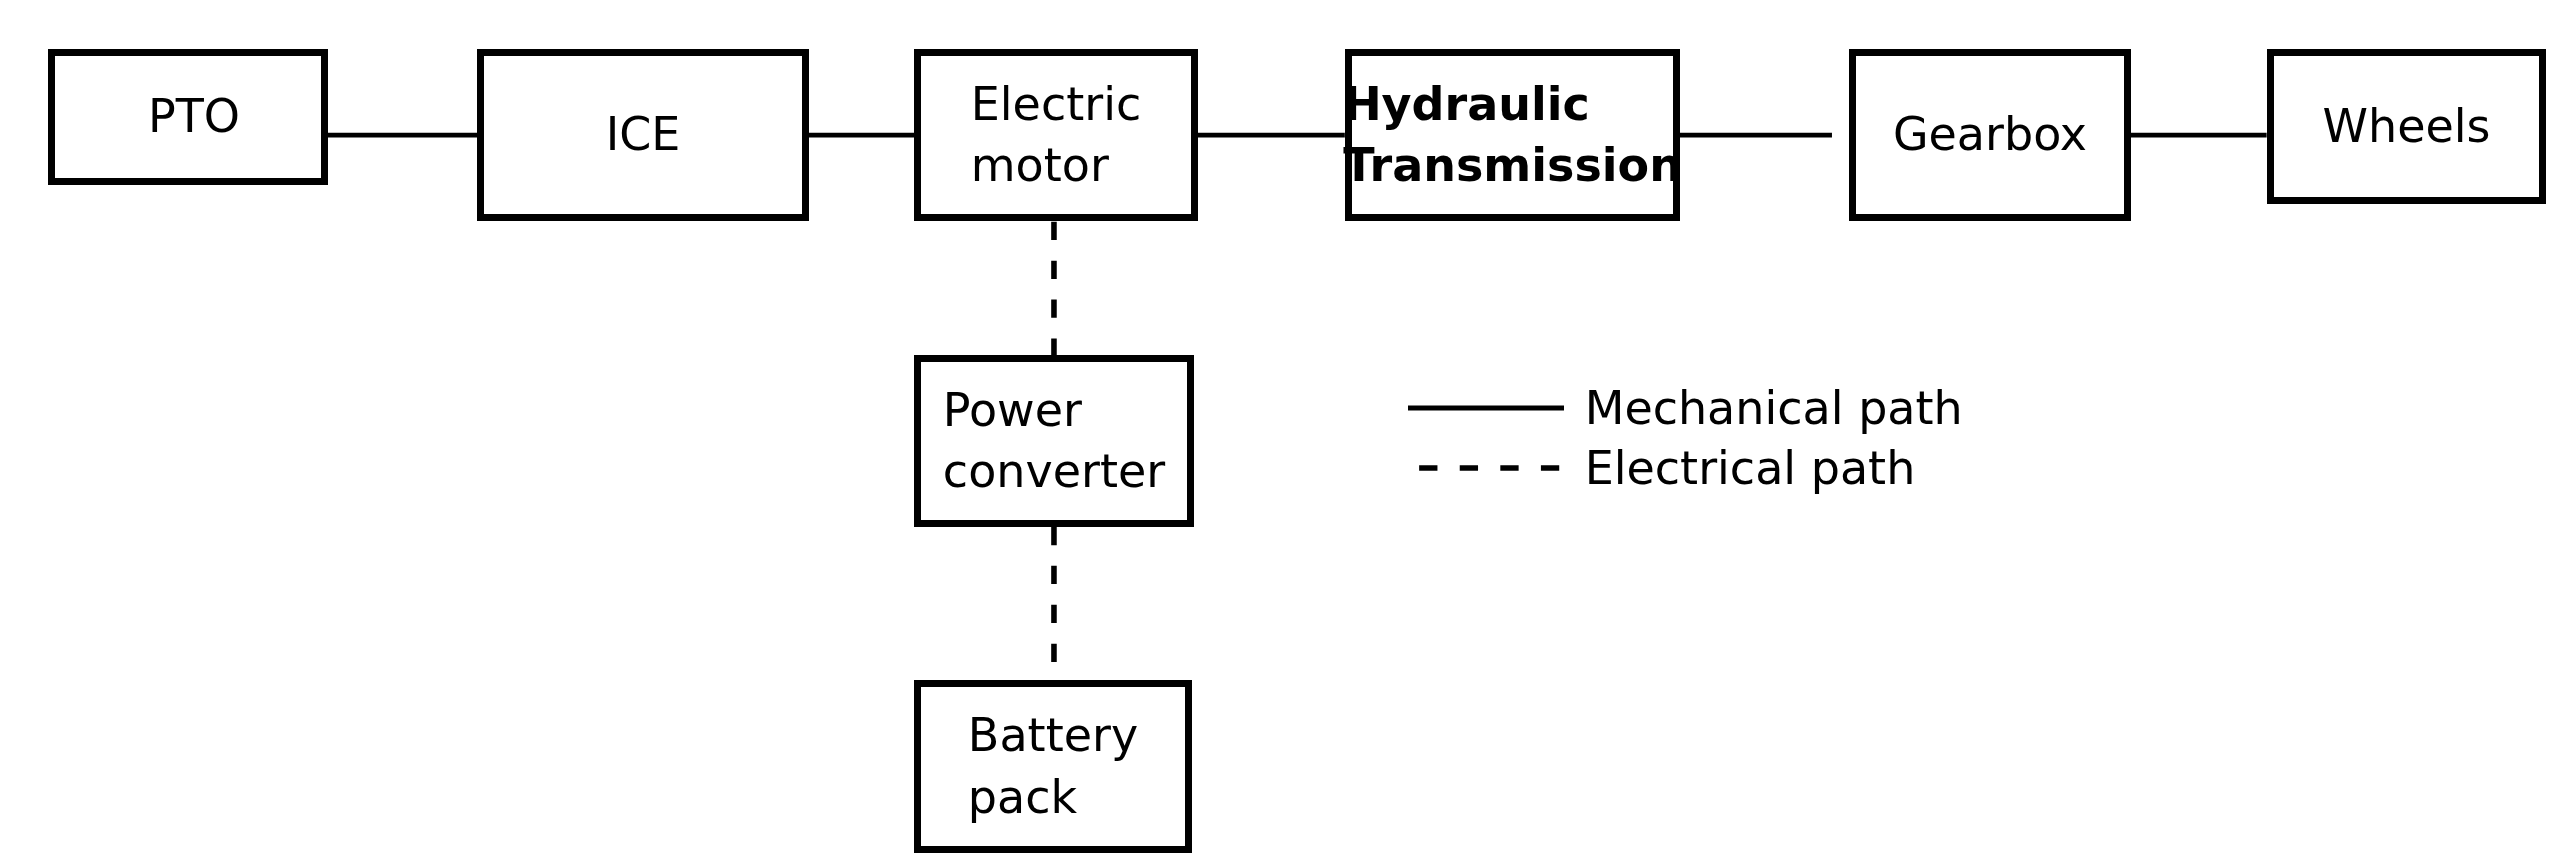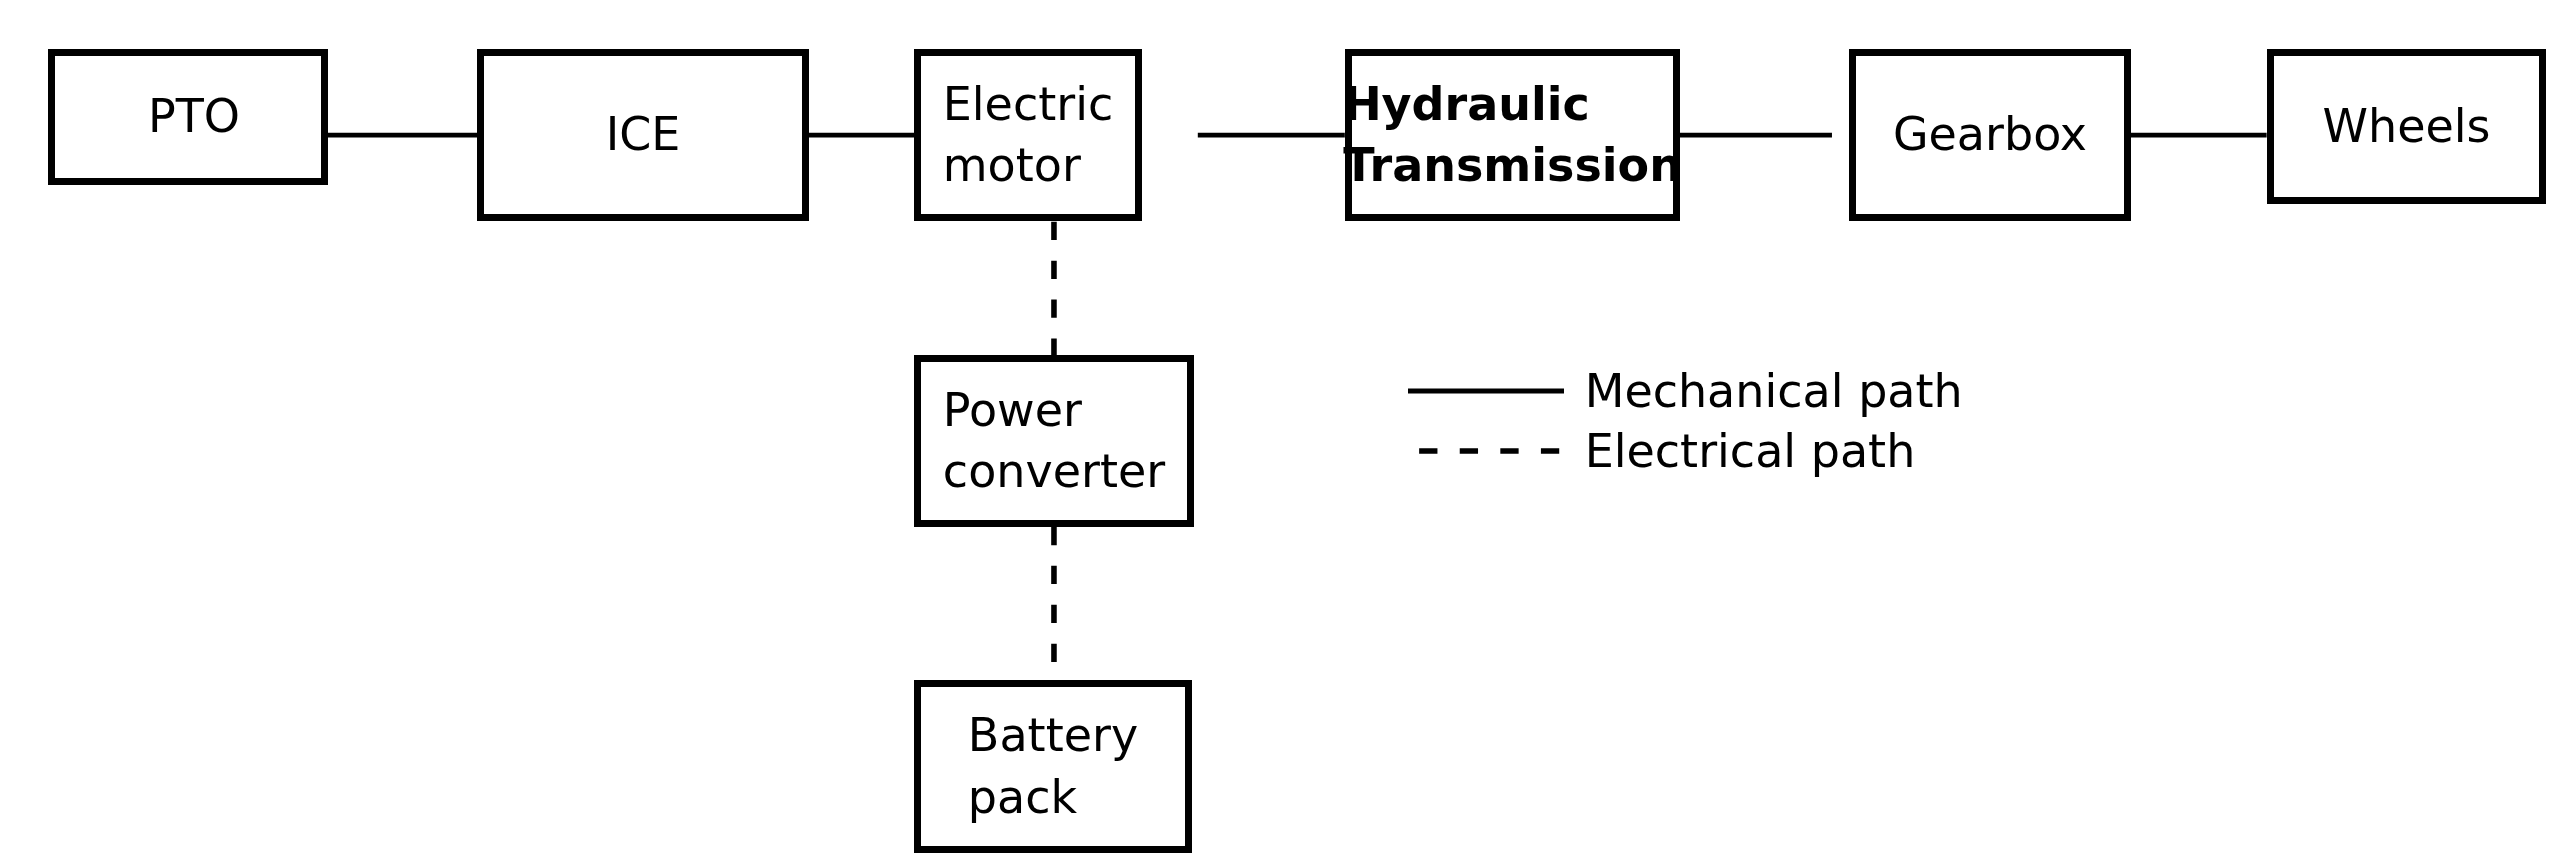--- a/index.html
+++ b/index.html
@@ -34,31 +34,31 @@
   }
   .box-label {
     font-size: 46px;
     line-height: 1.33;
     color: #000000;
     text-align: left;
     white-space: pre;
   }
   .box-pto                    { left: 48px;   top: 49px;  width: 280px; height: 136px; padding-left: 12px; }
   .box-ice                    { left: 477px;  top: 49px;  width: 332px; height: 172px; }
-  .box-electric-motor         { left: 914px; top: 49px;  width: 228px; height: 172px; }
+  .box-electric-motor         { left: 914px; top: 49px;  width: 284px; height: 172px; }
   .box-hydraulic-transmission { left: 1345px; top: 49px;  width: 335px; height: 172px; font-weight: bold; }
   .box-gearbox                { left: 1832px; top: 49px;  width: 282px; height: 172px; margin-left: 17px; }
   .box-wheels                 { left: 2267px; top: 49px;  width: 279px; height: 155px; }
   .box-power-converter        { left: 914px; top: 355px; width: 280px; height: 172px; align-items: center; }
   .box-battery-pack           { left: 914px; top: 680px; width: 278px; height: 173px; }
 
   .legend {
     position: absolute;
     left: 1408px;
-    top: 361px;
+    top: 378px;
     z-index: 2;
     text-align: center;
   }
   .legend-row {
     display: flex;
     align-items: center;
     height: 60px;
   }
   .legend-swatch {
     width: 156px;

